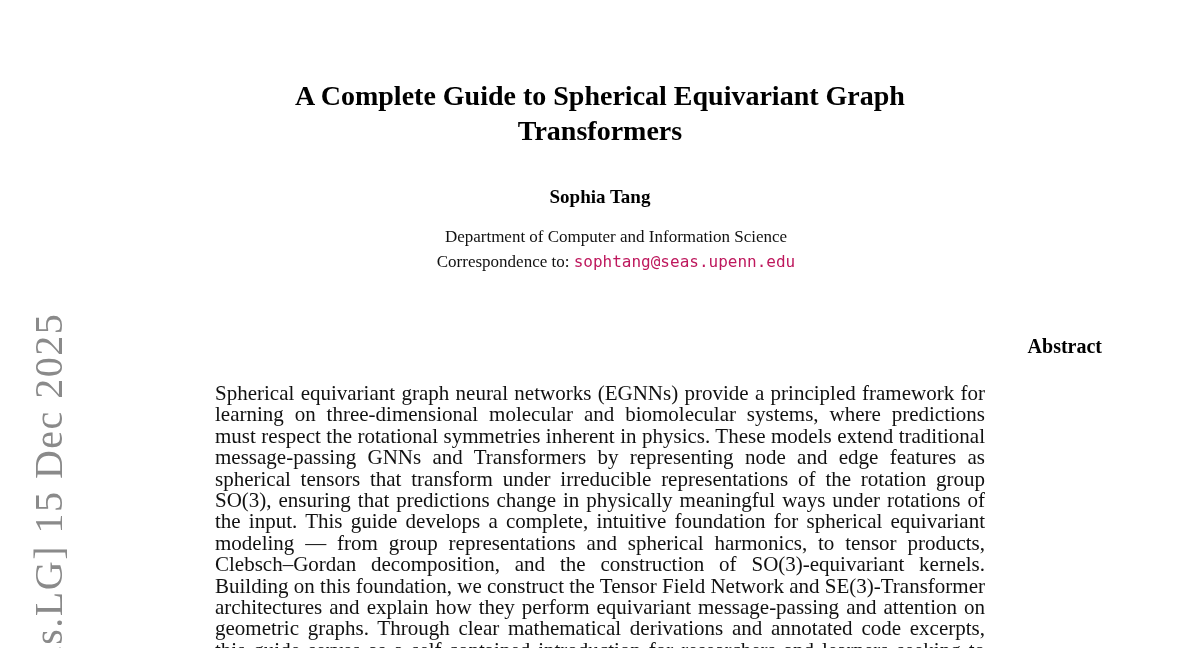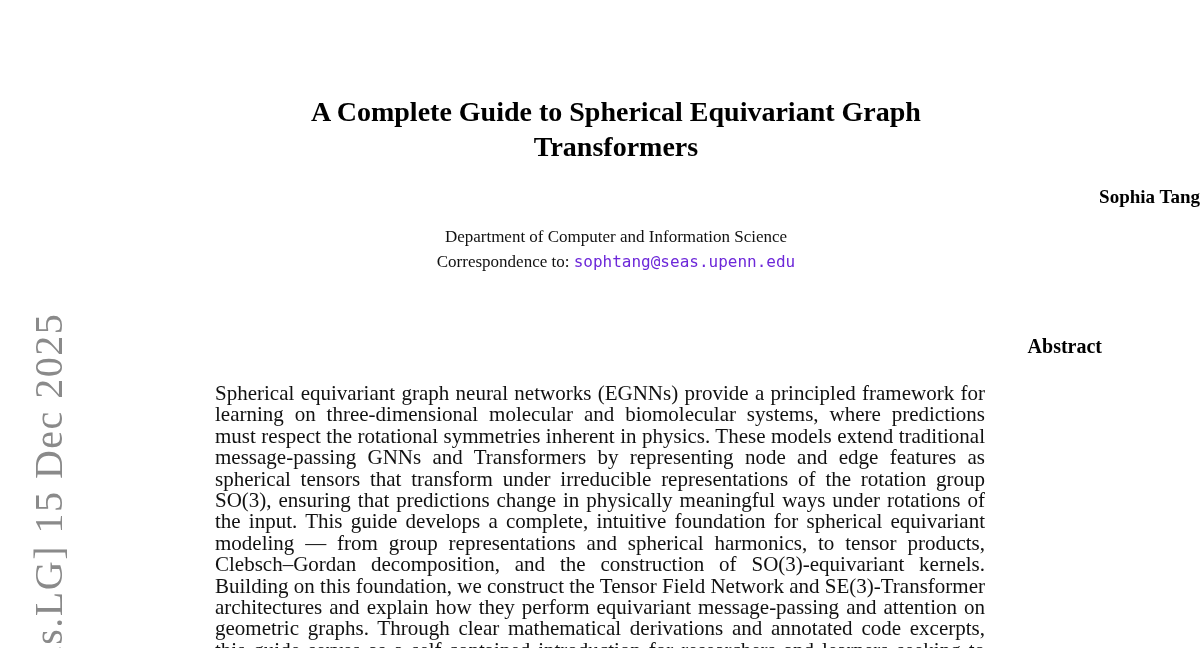--- a/index.html
+++ b/index.html
@@ -22,34 +22,34 @@
     letter-spacing: 1.5px;
     white-space: nowrap;
     color: #8a8a8a;
   }
   .title {
     position: absolute;
     top: 78px;
     left: 50%;
     transform: translateX(-50%);
     width: 760px;
-    margin: 16px;
+    margin: 0;
     text-align: center;
     font-size: 28px;
     line-height: 35px;
     font-weight: 700;
     color: #000000;
     font-family: "Liberation Serif", serif;
   }
   .author {
     position: absolute;
     top: 186px;
     left: 0;
     width: 1200px;
-    text-align: right;
+    text-align: center;
     font-size: 19px;
     font-weight: 700;
     color: #000000;
   }
   .affil-block {
     position: absolute;
     top: 224px;
     left: 16px;
     width: 1200px;
     text-align: center;
@@ -92,20 +92,20 @@
 <div class="page">
 
   <div class="watermark" style="color: rgb(138, 138, 138);">cs.LG] 15 Dec 2025</div>
 
   <h1 class="title">A Complete Guide to Spherical Equivariant Graph Transformers</h1>
 
   <div class="author">Sophia Tang</div>
 
   <div class="affil-block">
     <div>Department of Computer and Information Science</div>
-    <div><span>Correspondence to: </span><a class="email" href="#" style="color: #6d28d9;">sophtang@seas.upenn.edu</a></div>
+    <div><span>Correspondence to: </span><a class="email" href="#" style="color: #be185d;">sophtang@seas.upenn.edu</a></div>
   </div>
 
   <h2 class="abstract-heading">Abstract</h2>
 
   <p class="abstract">Spherical equivariant graph neural networks (EGNNs) provide a principled framework for learning on three-dimensional molecular and biomolecular systems, where predictions must respect the rotational symmetries inherent in physics. These models extend traditional message-passing GNNs and Transformers by representing node and edge features as spherical tensors that transform under irreducible representations of the rotation group SO(3), ensuring that predictions change in physically meaningful ways under rotations of the input. This guide develops a complete, intuitive foundation for spherical equivariant modeling — from group representations and spherical harmonics, to tensor products, Clebsch–Gordan decomposition, and the construction of SO(3)-equivariant kernels. Building on this foundation, we construct the Tensor Field Network and SE(3)-Transformer architectures and explain how they perform equivariant message-passing and attention on geometric graphs. Through clear mathematical derivations and annotated code excerpts, this guide serves as a self-contained introduction for researchers and learners seeking to understand or implement spherical EGNNs, for applications in chemistry, molecular property prediction, protein structure</p>
 
 </div>
 
 </body></html>

